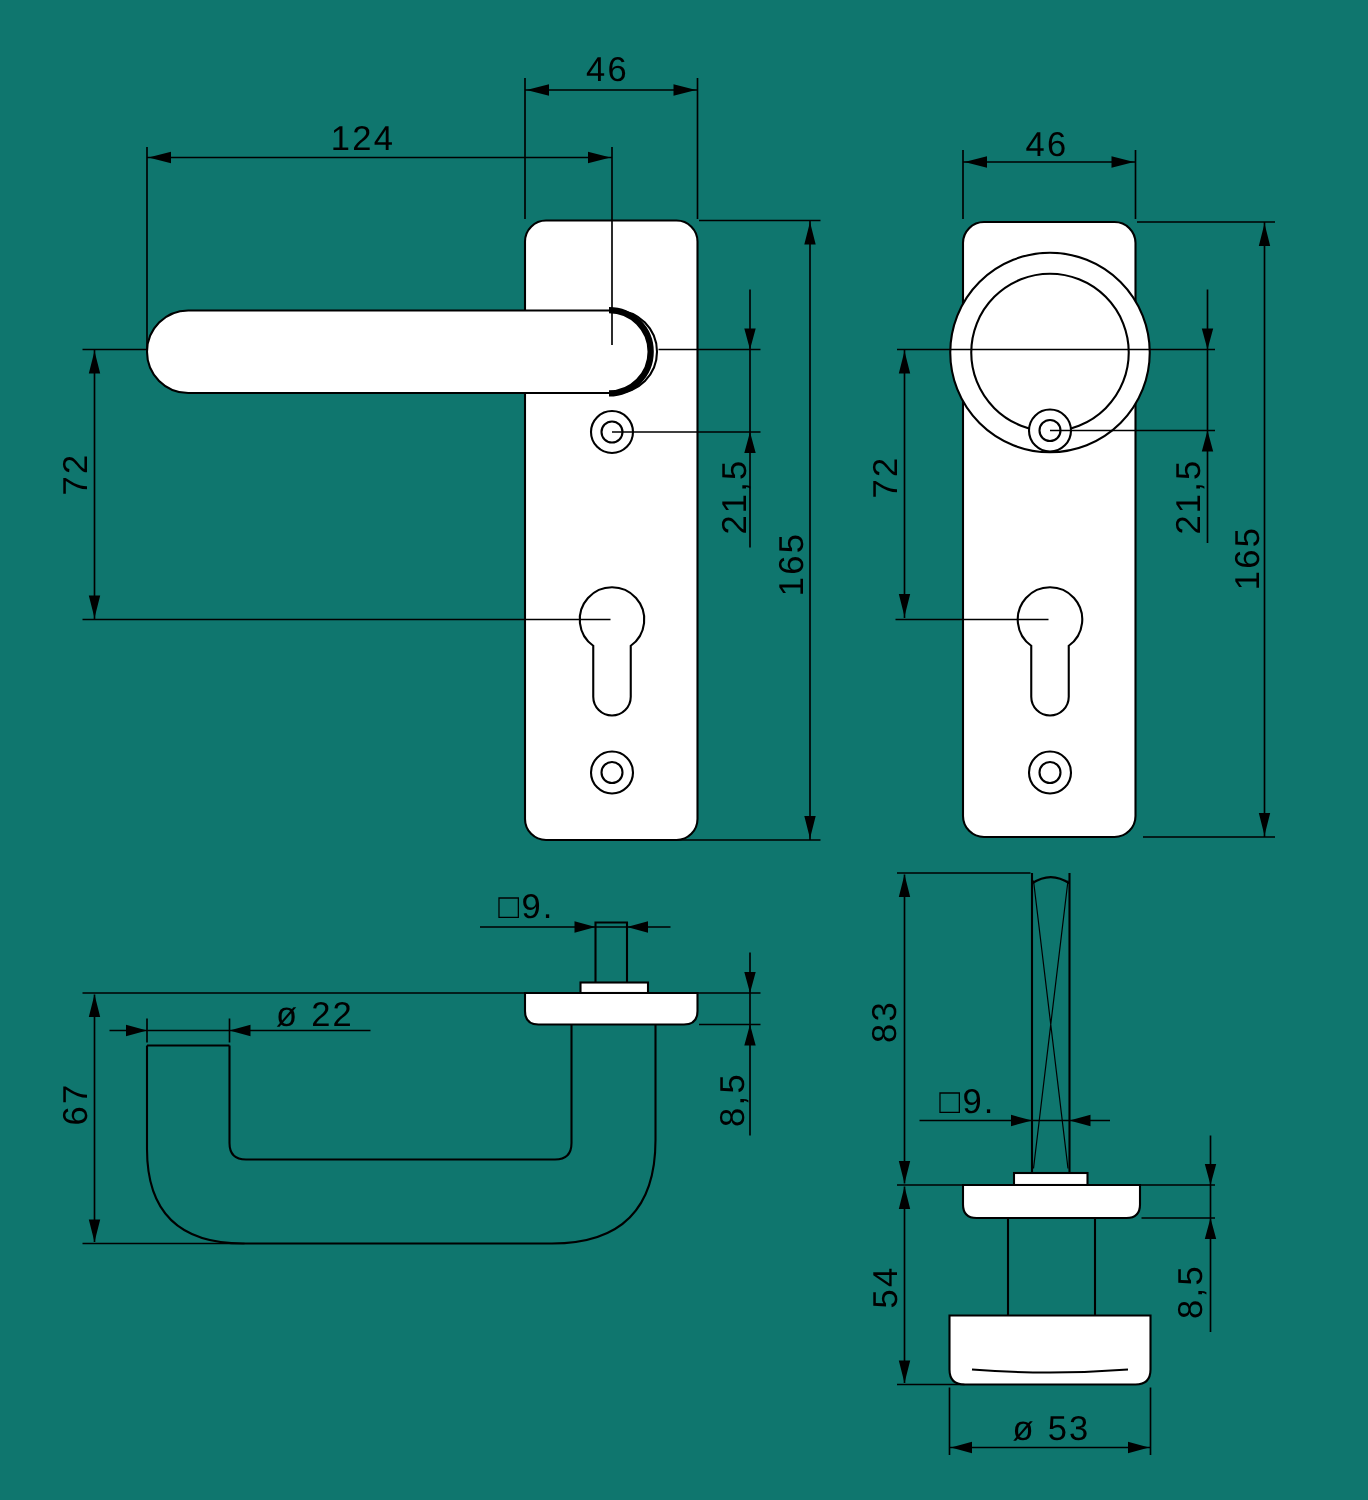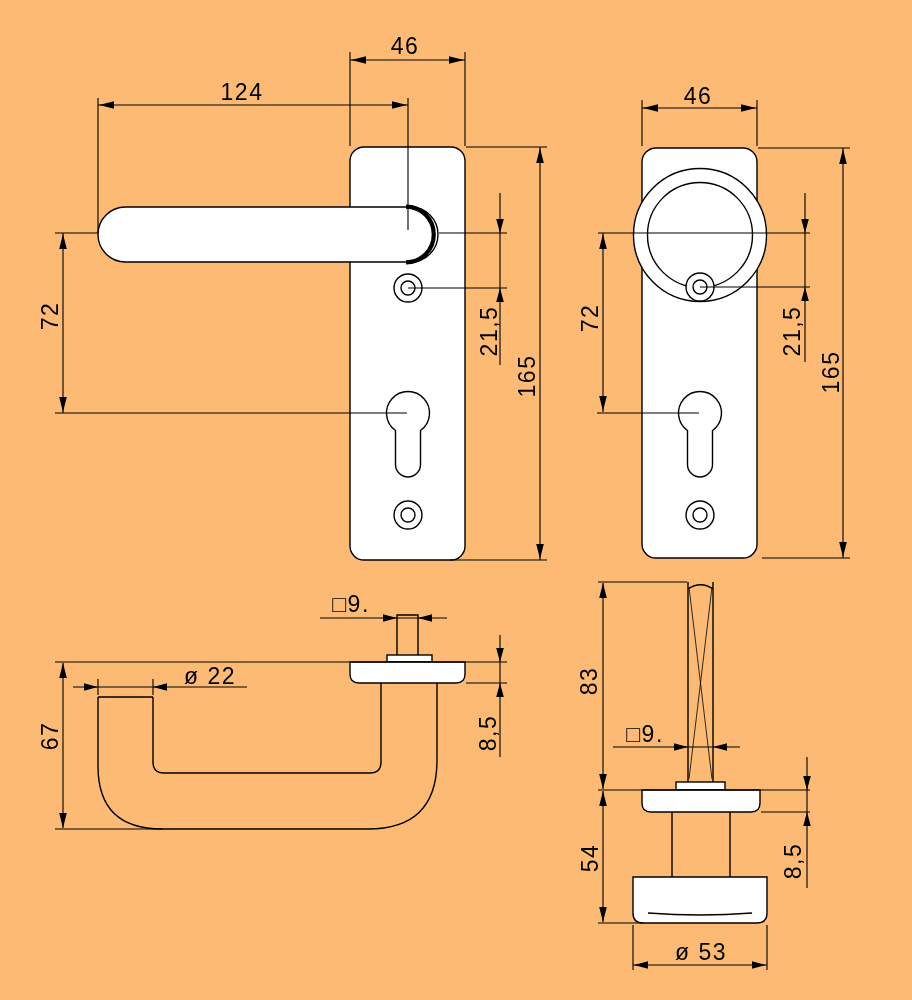--- a/index.html
+++ b/index.html
@@ -1,16 +1,16 @@
 <!DOCTYPE html>
 <html><head>
 <meta charset="utf-8">
 <style>
   html,body { margin:0; padding:0; background:#ffffff; }
-  .stage { width:912px; height:1000px; position:relative; background:#fdba74; overflow:hidden; }
+  .stage { width:912px; height:1000px; position:relative; background:#0f766e; overflow:hidden; }
   svg { display:block; }
   svg text {
     font-family:"Liberation Sans","DejaVu Sans",sans-serif;
     font-size:23px;
     letter-spacing:1.5px;
     fill:#000000;
   }
   .o  { fill:none;    stroke:#000000; stroke-width:1.4; stroke-linecap:butt; }
   .of { fill:#ffffff; stroke:#000000; stroke-width:1.4; }
   .d  { fill:none;    stroke:#000000; stroke-width:1.1; }

